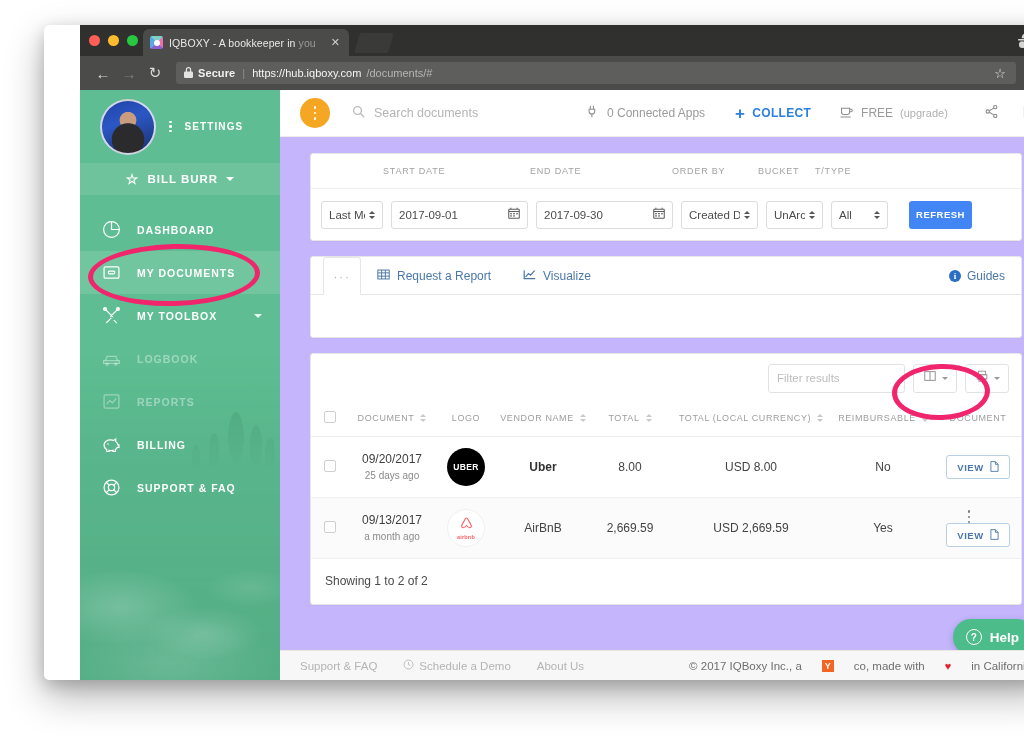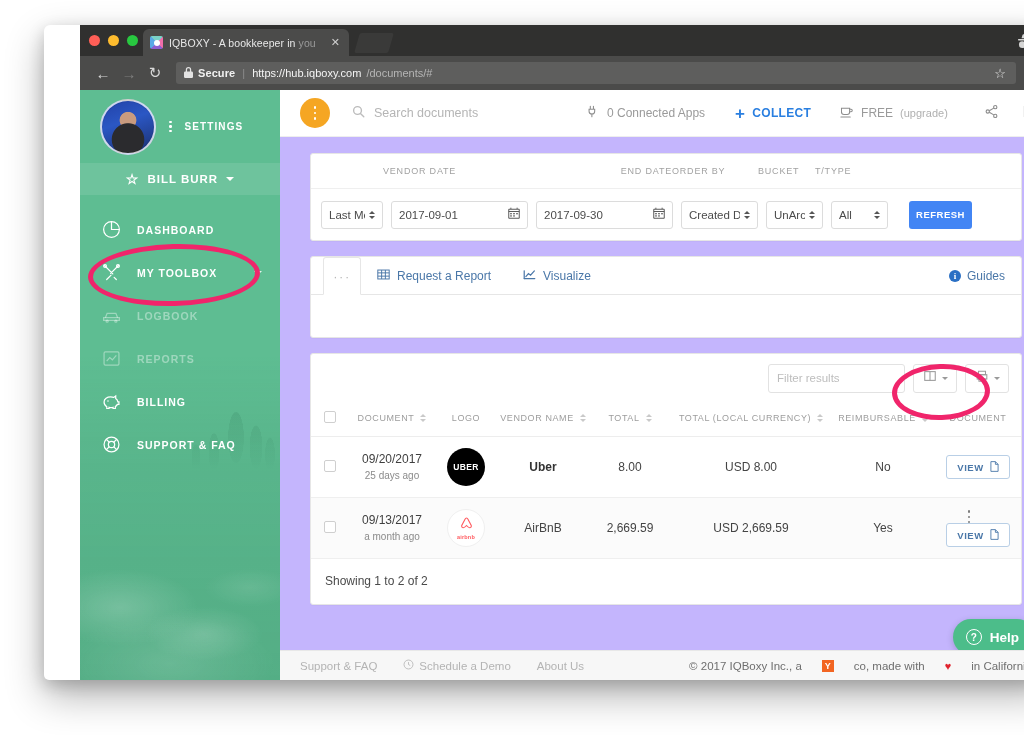--- a/index.html
+++ b/index.html
@@ -294,21 +294,21 @@
     height: 35px;
     padding: 0 10px;
     border-bottom: 1px solid #efefef;
   }
   .flabel {
     font-size: 9px; color: #a2a2a2; letter-spacing: .8px;
     text-align: left;
   }
   .fl-0 { width: 62px; }
   .fl-1 { width: 147px; }
-  .fl-2 { width: 142px; text-align: right; }
+  .fl-2 { width: 142px; }
   .fl-3 { width: 86px; }
   .fl-4 { width: 57px; }
   .fl-5 { width: 60px; }
 
   .filter-fields {
     display: flex; align-items: center;
     height: 51px;
     padding: 0 10px;
     gap: 8px;
   }
@@ -609,20 +609,29 @@
             <div class="nav-item">
               <span class="nav-ico">
                 <svg viewBox="0 0 24 24" fill="none" stroke="currentColor" stroke-width="1.4">
                     <circle cx="12" cy="12" r="9"></circle>
                     <path d="M12 3v9h9"></path>
                   </svg>
               </span>
               <span>DASHBOARD</span>
             </div>
 
+            <div class="nav-item active">
+              <span class="nav-ico">
+                <svg viewBox="0 0 24 24" fill="none" stroke="currentColor" stroke-width="1.4">
+                    <rect x="3.5" y="5.5" width="17" height="13" rx="1.5"></rect>
+                    <rect x="8.5" y="10.5" width="7" height="3" rx="1"></rect>
+                  </svg>
+              </span>
+              <span>MY DOCUMENTS</span>
+            </div>
 
             <div class="nav-item">
               <span class="nav-ico">
                 <svg viewBox="0 0 24 24" fill="none" stroke="currentColor" stroke-width="1.4" stroke-linecap="round">
                     <path d="M4 4l9.5 9.5M20 4l-9 9M6.5 20l5-5M17.5 20l-2.5-2.5"></path>
                     <circle cx="4.6" cy="4.6" r="1.6"></circle>
                     <circle cx="19.4" cy="4.6" r="1.6"></circle>
                   </svg>
               </span>
               <span>MY TOOLBOX</span>
@@ -738,21 +747,21 @@
                 </svg>
             </span>
           </div>
         </div>
 
         <div class="content">
 
           <section class="card">
             <div class="filter-labels">
               <span class="flabel fl-0"></span>
-              <span class="flabel fl-1">VENDOR DATE</span>
+              <span class="flabel fl-1">START DATE</span>
               <span class="flabel fl-2">END DATE</span>
               <span class="flabel fl-3">ORDER BY</span>
               <span class="flabel fl-4">BUCKET</span>
               <span class="flabel fl-5">T/TYPE</span>
             </div>
 
             <div class="filter-fields">
               <div class="ctl w-sel-month">
                 <span class="val">Last Month</span>
                 <span class="spin">

